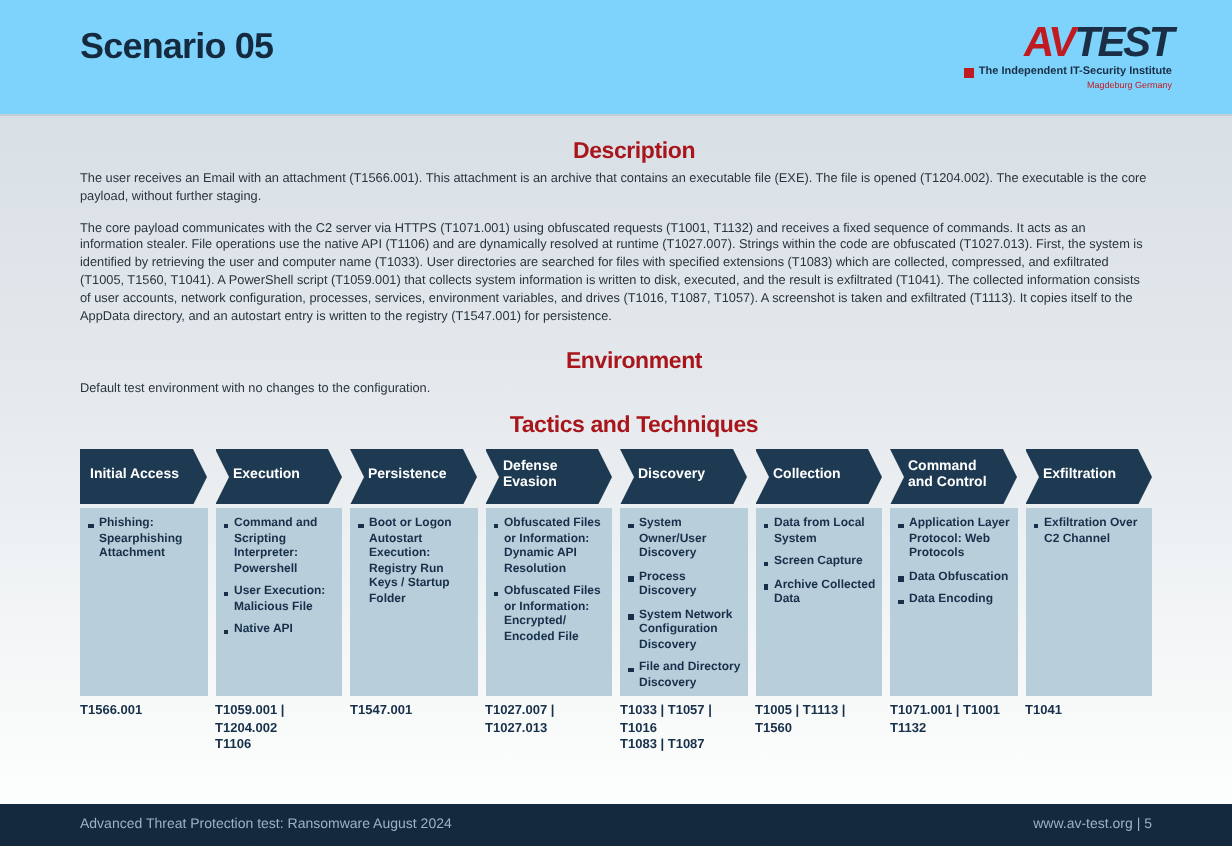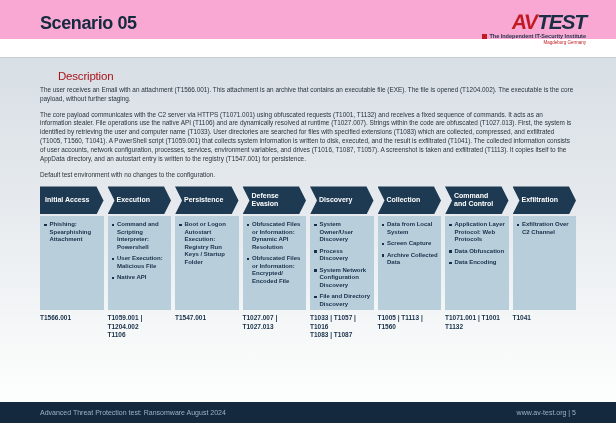--- a/index.html
+++ b/index.html
@@ -11,21 +11,21 @@
     --text:#2A343C;
     --cell-text:#17304A;
   }
   *{margin:0;padding:0;box-sizing:border-box;}
   html,body{background:#777;}
   .page{
     width:616px;height:429px;position:relative;background:#fff;
     font-family:"Liberation Sans", sans-serif;overflow:hidden;margin:0 auto;
   }
   
-  .topbar{position:relative;height:39px;background:#f9a8d4;}
+  .topbar{position:relative;height:57px;background:#7dd3fc;}
   .page-title{
     position:absolute;left:40px;top:13px;
     font-size:18px;font-weight:bold;color:#152A3E;letter-spacing:-0.4px;
   }
   .logo{position:absolute;right:30px;top:11px;text-align:right;line-height:1;}
   .logo-main{font-size:21px;font-weight:bold;letter-spacing:-1.2px;white-space:nowrap;}
   .logo-av{color:var(--logo-red);transform:skewX(-8deg);display:inline-block;}
   .logo-test{color:#1A2F45;font-style:italic;}
   .logo-tagline{
     font-size:5.5px;font-weight:bold;color:#1A2F45;margin-top:2px;
@@ -34,21 +34,21 @@
   .logo-redblock{display:inline-block;width:5px;height:5px;background:var(--logo-red);}
   .logo-location{font-size:4.5px;color:var(--logo-red);margin-top:1.5px;}
   
   .content{
     position:absolute;top:57px;left:0;right:0;bottom:0;
     background:linear-gradient(180deg,#D8DFE5 0%,#E6EAEE 40%,#F8FAFA 80%,#FFFFFF 100%);
     border-top:1px solid #C6CED5;
     padding:12px 40px 0 40px;
   }
   .red-heading{
-    color:var(--red);font-size:11.5px;font-weight:normal;letter-spacing:-0.2px;margin:0 0 4px 18px;
+    color:var(--red);font-size:11.5px;font-weight:bold;letter-spacing:-0.2px;margin:0 0 4px 18px;text-align:center;
   }
   .para{font-size:6.4px;line-height:1.38;color:var(--text);margin:0 0 7px 0;}
   .mt{margin-top:11px;}
   .mt-sm{margin-top:8px;}
   
   .matrix{display:grid;grid-template-columns:repeat(8,1fr);column-gap:4px;margin-top:5px;}
   .m-col{display:flex;flex-direction:column;}
   .tactic-header{
     background:var(--header-bg);color:#fff;
     font-size:7px;font-weight:bold;line-height:1.2;
@@ -100,22 +100,24 @@
       </div>
       <div class="logo-location">Magdeburg Germany</div>
     </div>
   </header>
 
   <main class="content">
     <h2 class="red-heading">Description</h2>
     <p class="para">The user receives an Email with an attachment (T1566.001). This attachment is an archive that contains an executable file (EXE). The file is opened (T1204.002). The executable is the core payload, without further staging.</p>
     <p class="para">The core payload communicates with the C2 server via HTTPS (T1071.001) using obfuscated requests (T1001, T1132) and receives a fixed sequence of commands. It acts as an information stealer. File operations use the native API (T1106) and are dynamically resolved at runtime (T1027.007). Strings within the code are obfuscated (T1027.013). First, the system is identified by retrieving the user and computer name (T1033). User directories are searched for files with specified extensions (T1083) which are collected, compressed, and exfiltrated (T1005, T1560, T1041). A PowerShell script (T1059.001) that collects system information is written to disk, executed, and the result is exfiltrated (T1041). The collected information consists of user accounts, network configuration, processes, services, environment variables, and drives (T1016, T1087, T1057). A screenshot is taken and exfiltrated (T1113). It copies itself to the AppData directory, and an autostart entry is written to the registry (T1547.001) for persistence.</p>
 
+    <h2 class="red-heading mt">Environment</h2>
     <p class="para">Default test environment with no changes to the configuration.</p>
 
+    <h2 class="red-heading mt-sm">Tactics and Techniques</h2>
     <div class="matrix">
         <div class="m-col">
           <div class="tactic-header first">Initial Access</div>
           <div class="m-cell">
             <div class="tech">
               <span class="bullet"></span>
               <span>Phishing: Spearphishing Attachment</span>
             </div>
           </div>
           <div class="m-codes">T1566.001</div>

